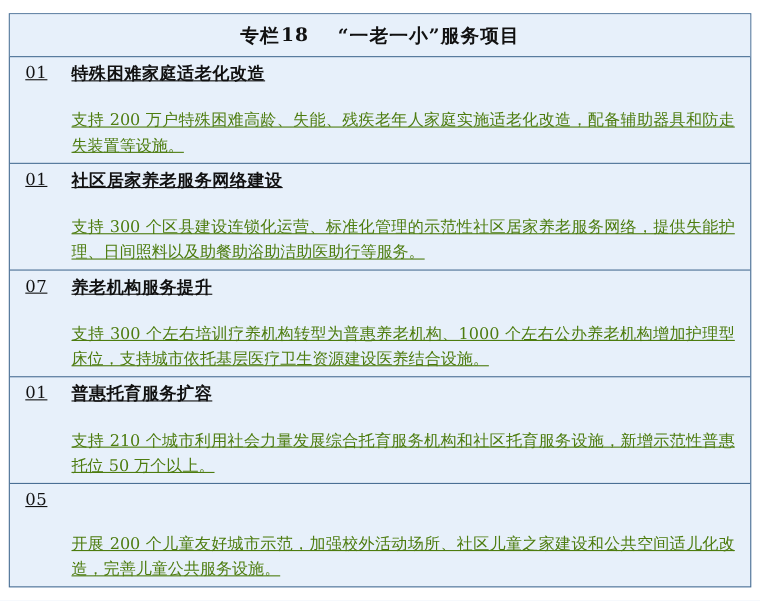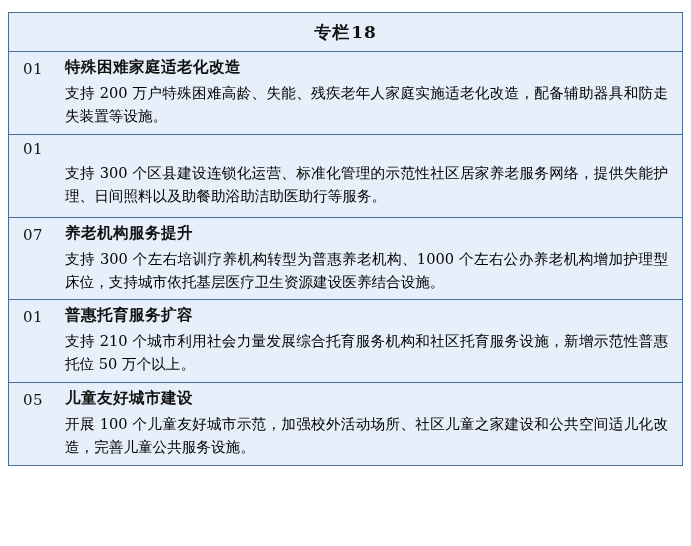--- a/index.html
+++ b/index.html
@@ -10,21 +10,21 @@
     width: 691px;
     height: 546px;
     background: #ffffff;
     font-family: "DejaVu Serif", "Liberation Serif", serif;
   }
   .panel {
     position: absolute;
     left: 8px;
     top: 12px;
     width: 675px;
-    height: 454px;
+    height: 522px;
     box-sizing: border-box;
     background: #e7f0fa;
     border: 1px solid #4a6f94;
     display: flex;
     flex-direction: column;
   }
   .panel-title {
     height: 38px;
     flex: none;
     border-bottom: 1px solid #4a6f94;
@@ -55,68 +55,72 @@
     padding: 5px 14px 4px 14px;
     display: flex;
     flex-direction: column;
     justify-content: flex-start;
   }
   .row:last-child {
     border-bottom: none;
   }
   .row-head {
     display: flex;
-    align-items: flex-end;
+    align-items: flex-start;
     font-size: 15.5px;
     font-weight: bold;
     color: #111111;
+    text-decoration: underline;
   }
   .row-num {
     width: 42px;
     flex: none;
     font-weight: normal;
     font-size: 15px;
     letter-spacing: 0.5px;
   }
   .row-title {
     letter-spacing: 0.5px;
   }
   .row-body {
-    margin-top: 3px;
+    margin-top: 20px;
     padding-left: 42px;
     font-size: 14.6px;
     line-height: 1.58;
-    color: #000000;
+    color: #4d7c0f;
     text-align: justify;
     text-justify: inter-ideograph;
+    text-decoration: underline;
   }
 </style>
 </head>
 <body>
 
 <div class="panel">
 
   <div class="panel-title">
     <span>专栏</span>
     <span class="t-num">18</span>
+    <span class="t-sub">“一老一小”服务项目</span>
   </div>
 
   <div class="rows">
 
     <div class="row">
       <div class="row-head">
         <span class="row-num">01</span>
         <span class="row-title">特殊困难家庭适老化改造</span>
       </div>
       <div class="row-body">支持 200 万户特殊困难高龄、失能、残疾老年人家庭实施适老化改造，配备辅助器具和防走失装置等设施。</div>
     </div>
 
     <div class="row">
       <div class="row-head">
         <span class="row-num">01</span>
+        <span class="row-title">社区居家养老服务网络建设</span>
       </div>
       <div class="row-body">支持 300 个区县建设连锁化运营、标准化管理的示范性社区居家养老服务网络，提供失能护理、日间照料以及助餐助浴助洁助医助行等服务。</div>
     </div>
 
     <div class="row">
       <div class="row-head">
         <span class="row-num">07</span>
         <span class="row-title">养老机构服务提升</span>
       </div>
       <div class="row-body">支持 300 个左右培训疗养机构转型为普惠养老机构、1000 个左右公办养老机构增加护理型床位，支持城市依托基层医疗卫生资源建设医养结合设施。</div>
@@ -126,19 +130,18 @@
       <div class="row-head">
         <span class="row-num">01</span>
         <span class="row-title">普惠托育服务扩容</span>
       </div>
       <div class="row-body">支持 210 个城市利用社会力量发展综合托育服务机构和社区托育服务设施，新增示范性普惠托位 50 万个以上。</div>
     </div>
 
     <div class="row">
       <div class="row-head">
         <span class="row-num">05</span>
-        <span class="row-title">儿童友好城市建设</span>
       </div>
-      <div class="row-body">开展 100 个儿童友好城市示范，加强校外活动场所、社区儿童之家建设和公共空间适儿化改造，完善儿童公共服务设施。</div>
+      <div class="row-body">开展 200 个儿童友好城市示范，加强校外活动场所、社区儿童之家建设和公共空间适儿化改造，完善儿童公共服务设施。</div>
     </div>
 
   </div>
 </div>
 
 </body></html>

